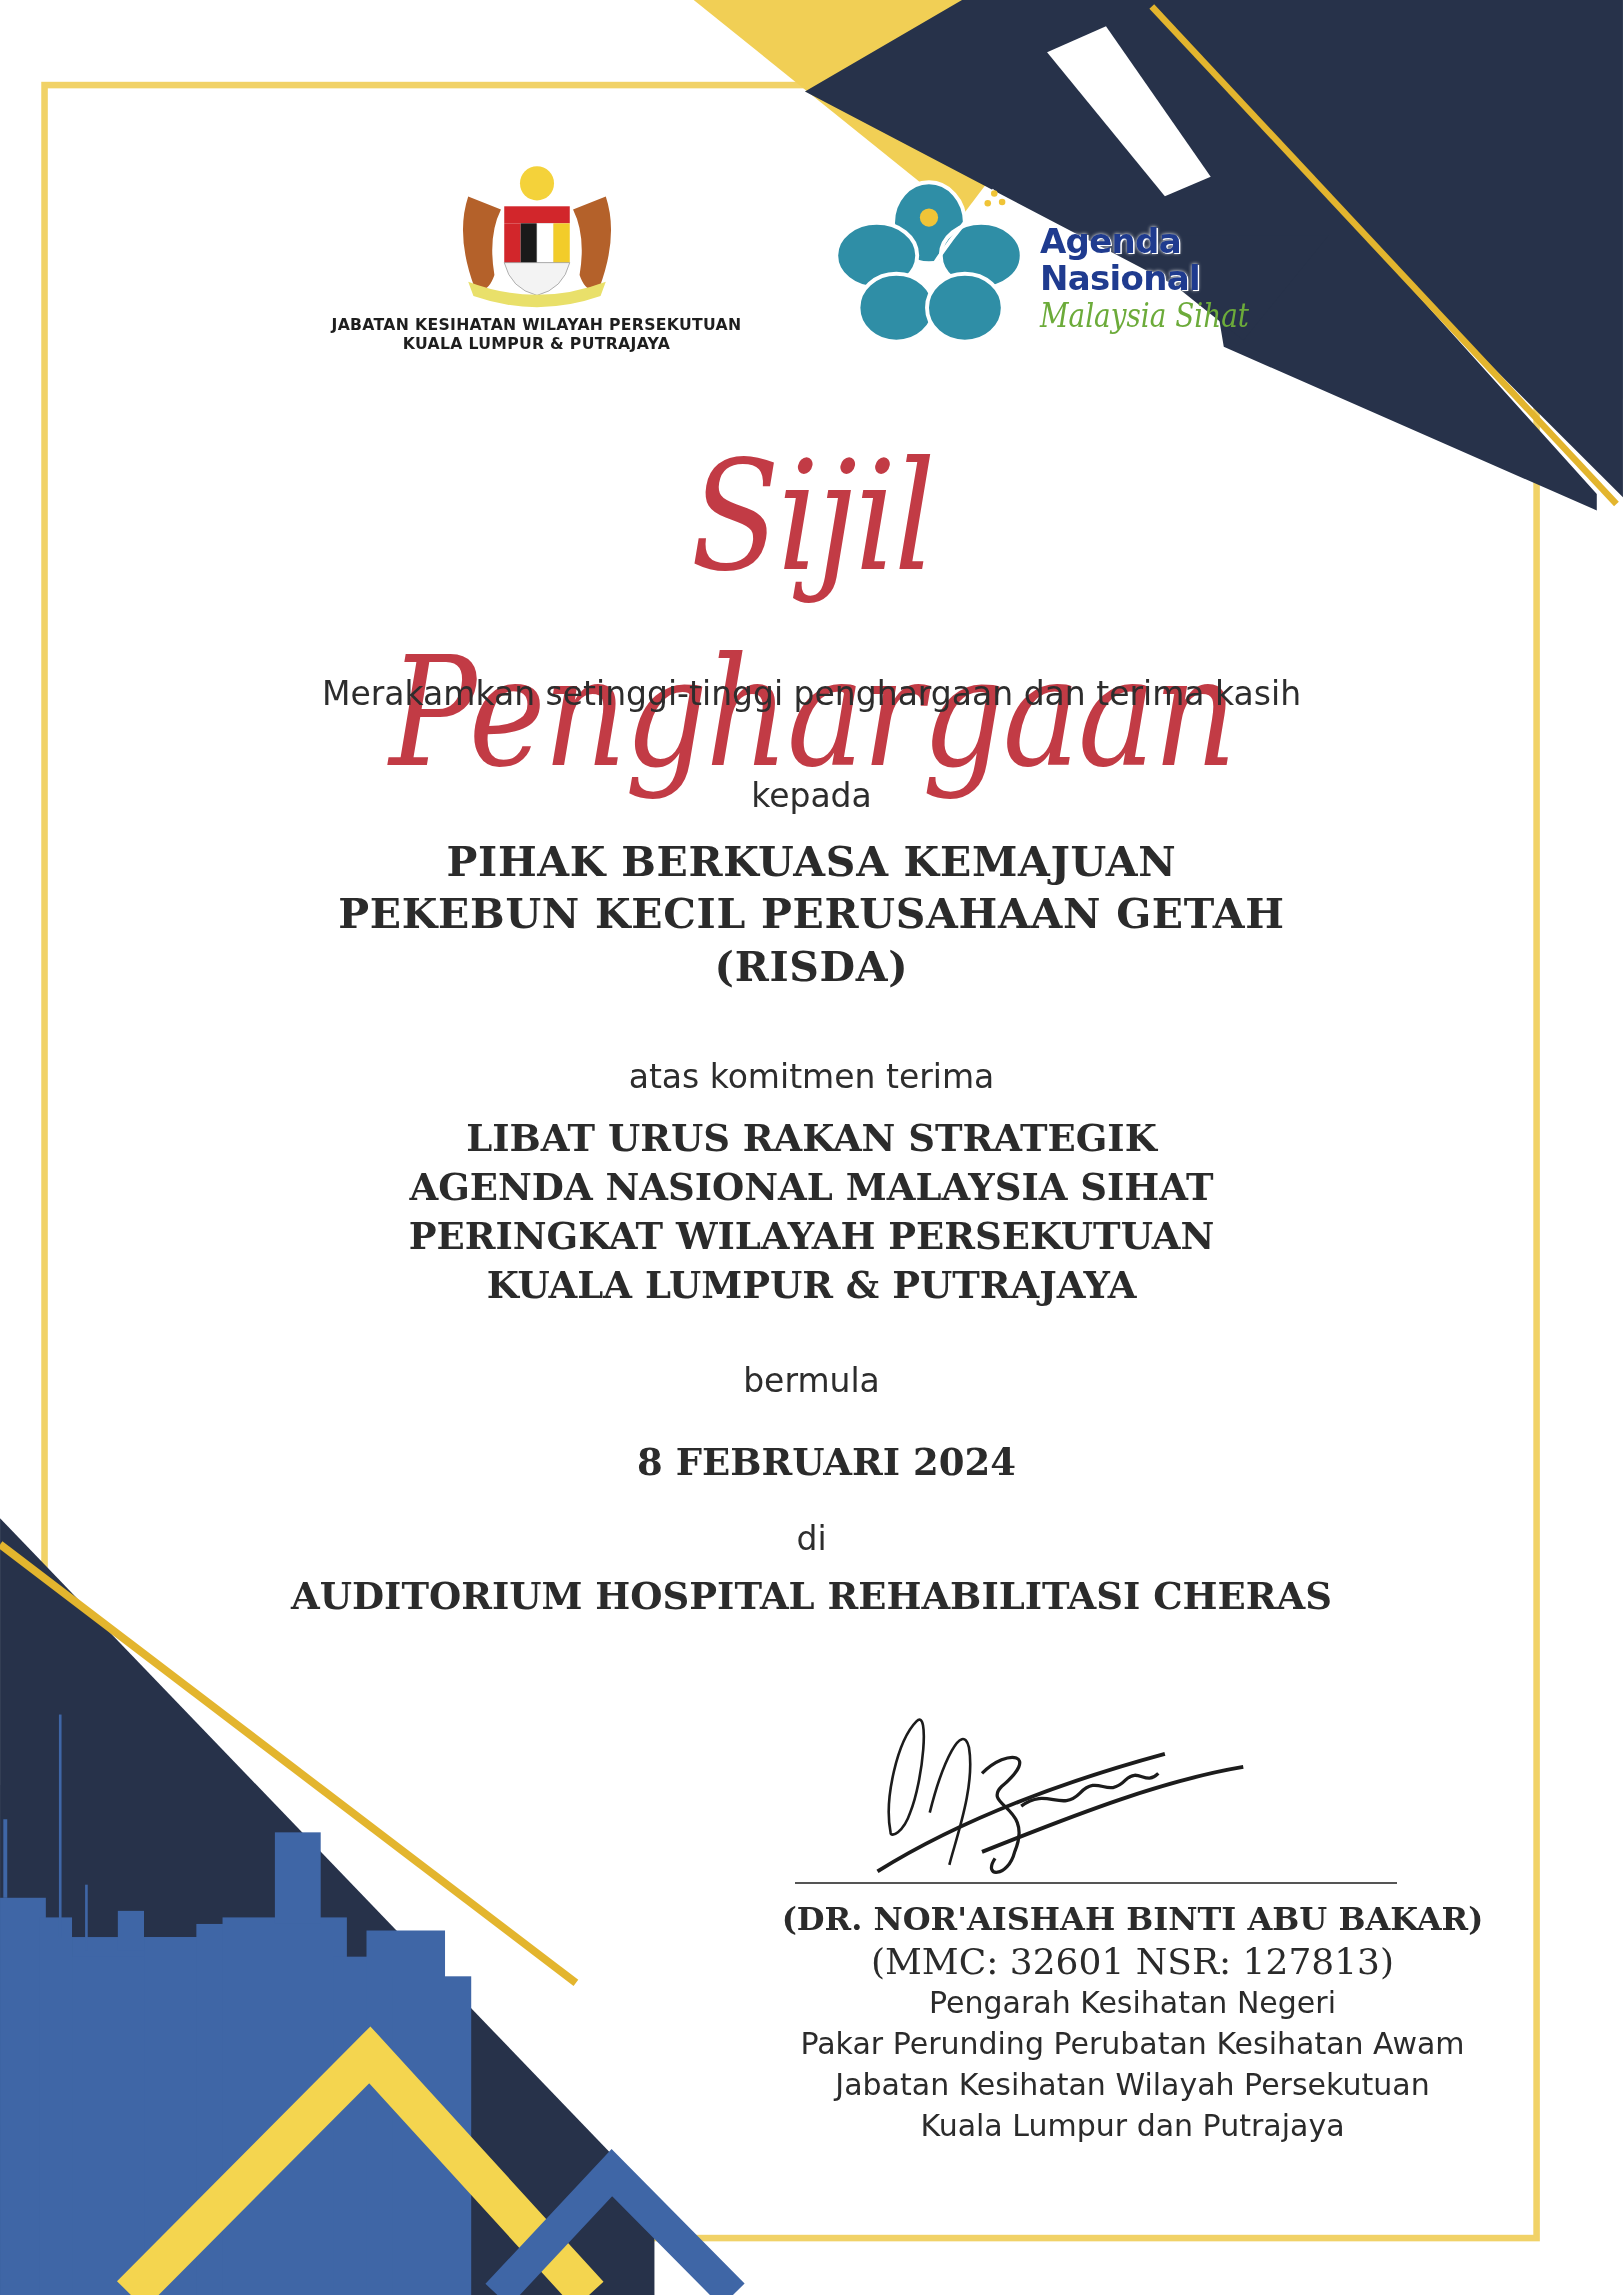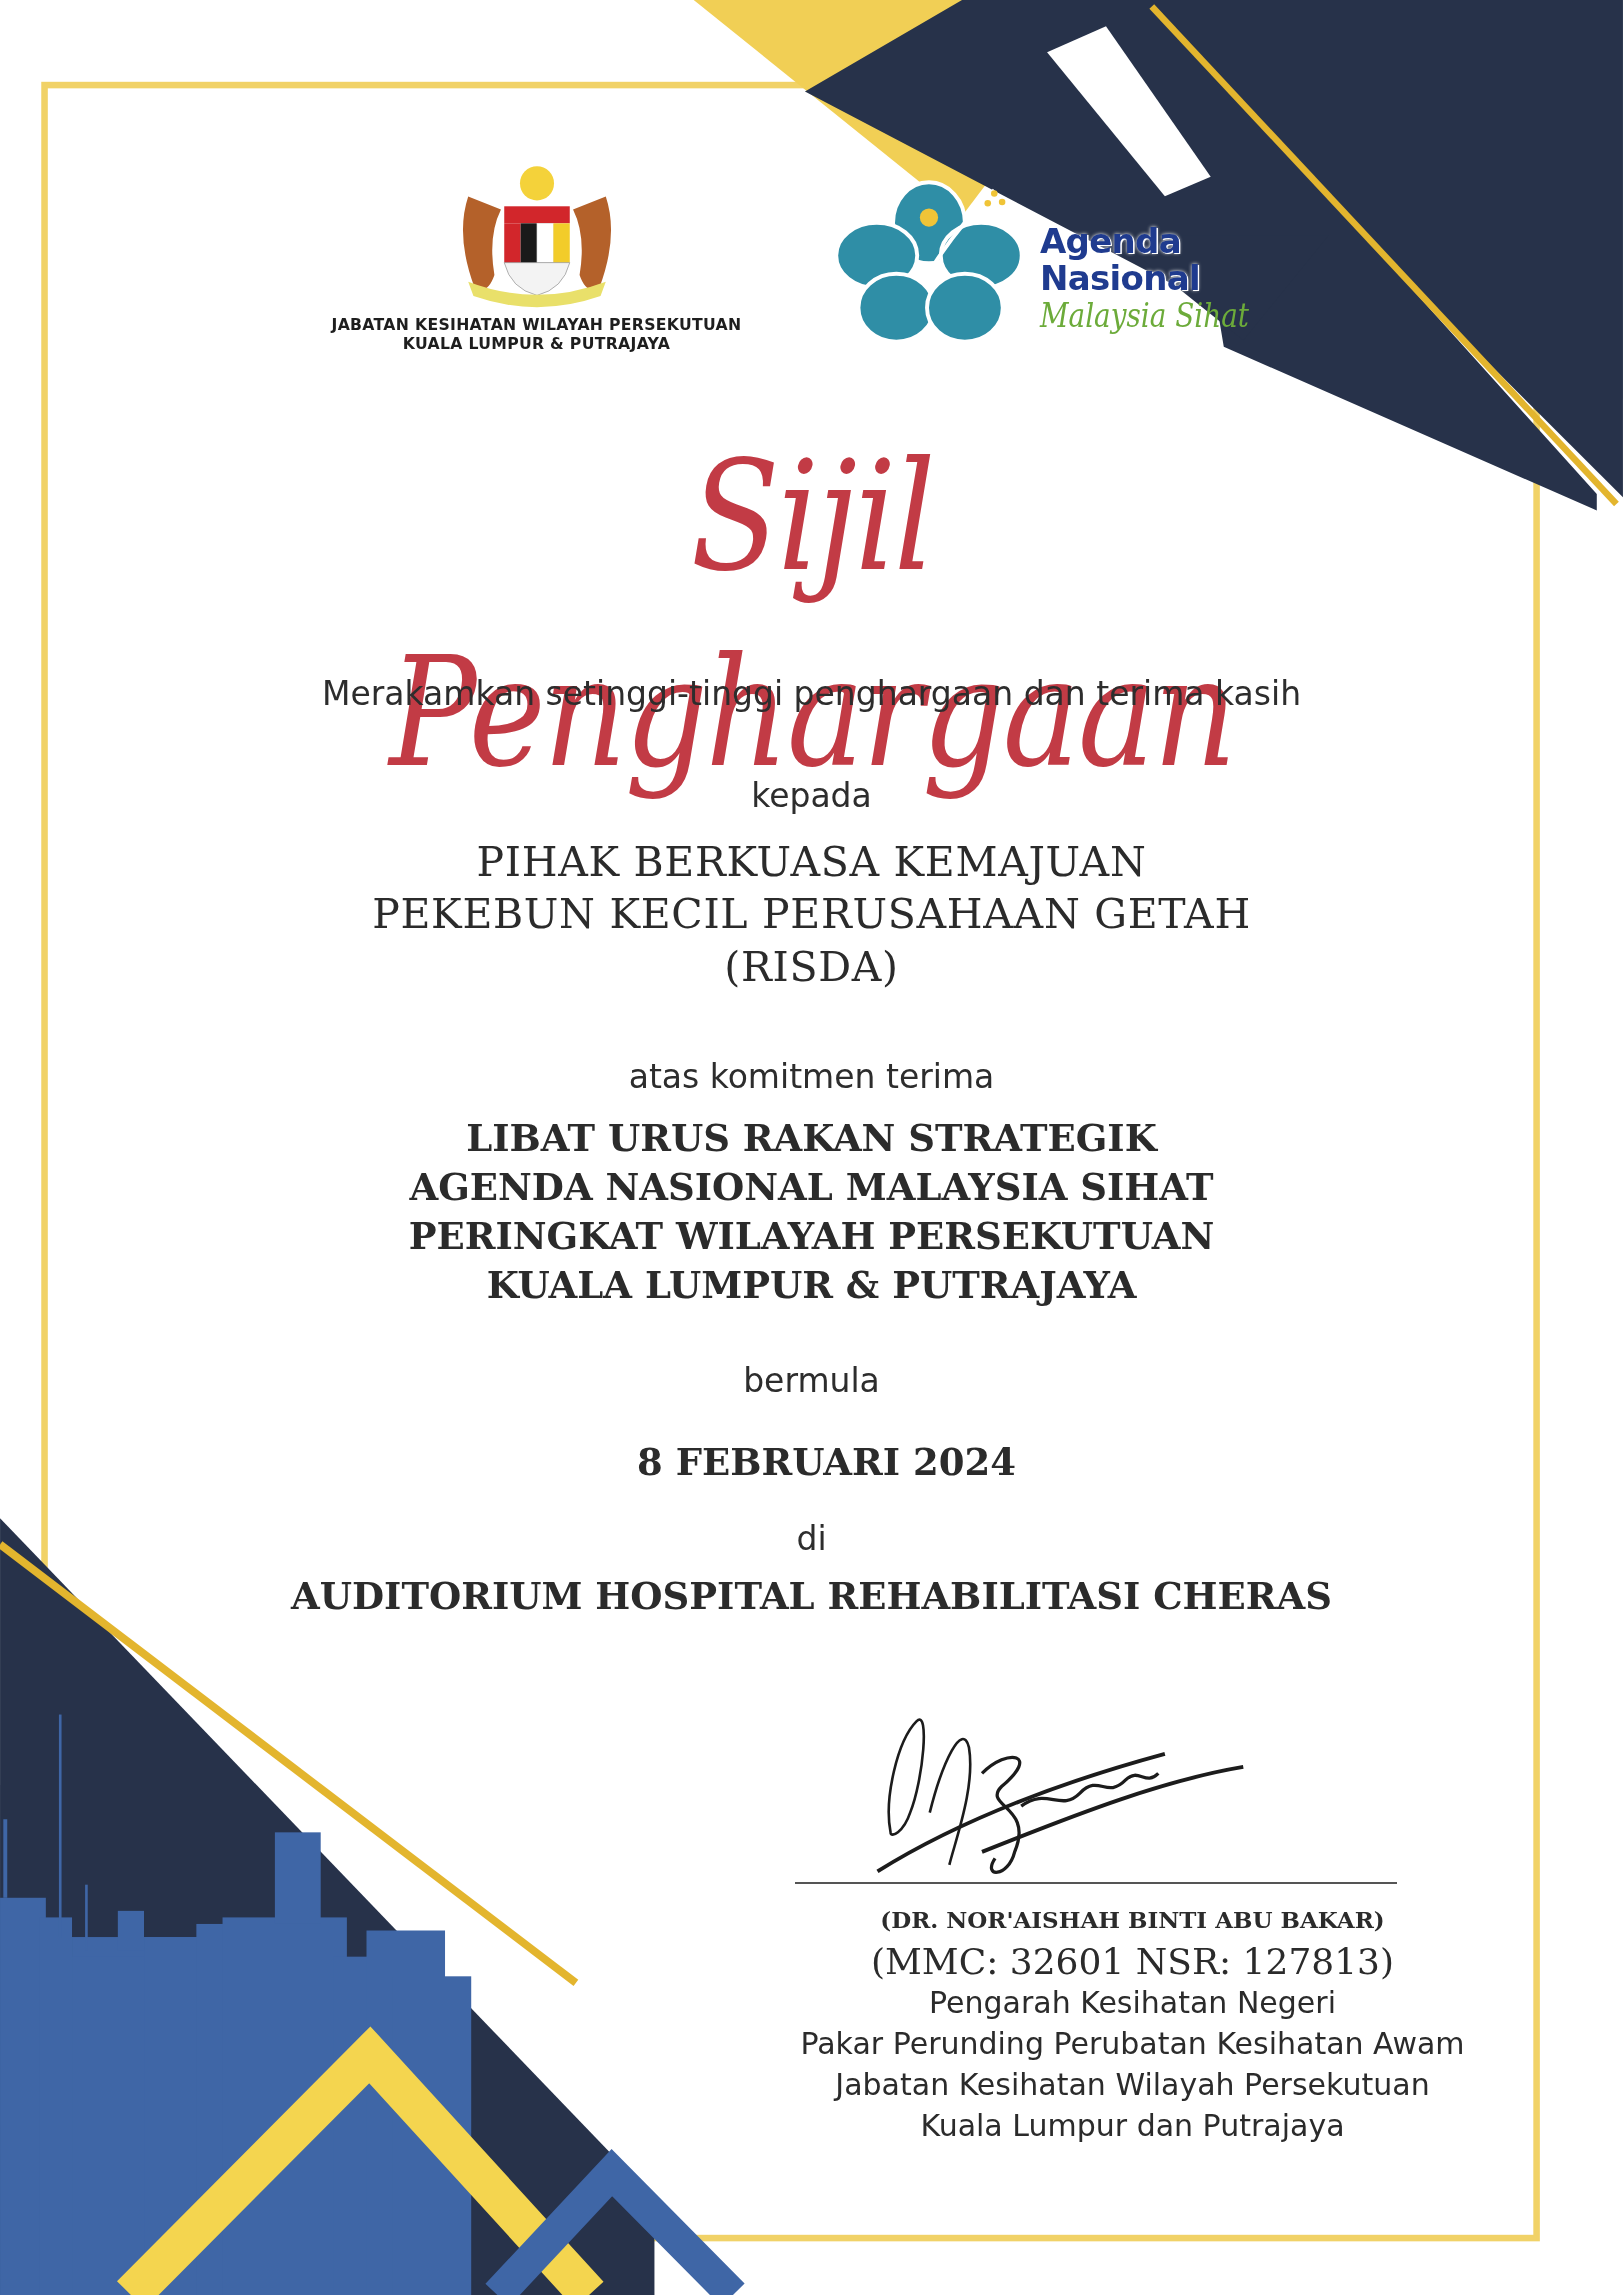--- a/index.html
+++ b/index.html
@@ -8,24 +8,24 @@
   .deco-svg { position: absolute; left: 0; top: 0; width: 1623px; height: 2295px; }
   .header-left { position: absolute; left: 288px; top: 157px; width: 497px; text-align: center; }
   .header-left .dept { font-family: "DejaVu Sans", sans-serif; font-weight: bold; font-size: 15.7px; letter-spacing: 0.3px; color: #1e1e1e; line-height: 19.6px; }
   .header-right { position: absolute; left: 831px; top: 177px; width: 497px; height: 170px; }
   .logo-text { position: absolute; left: 209px; top: 46px; }
   .logo-text .l1 { font-family: "DejaVu Sans", sans-serif; font-weight: bold; font-size: 34px; color: #1f3b8f; letter-spacing: -0.7px; line-height: 37px; text-shadow: 0 0 3.9px #fff, 1.3px 1.3px 0 #fff; }
   .logo-text .l2 { font-family: "DejaVu Serif", serif; font-style: italic; font-size: 34px; color: #6cab3a; line-height: 37px; transform: scaleX(0.82); transform-origin: left; }
   .title { position: absolute; left: 223px; top: 419px; width: 1178px; text-align: center; font-family: "DejaVu Serif", serif; font-style: italic; font-size: 151px; color: #c23b45; line-height: 196px; letter-spacing: -2.6px; transform: scaleX(0.86); }
   .line { position: absolute; left: 0; width: 1623px; text-align: center; }
   .lead { font-family: "DejaVu Sans", sans-serif; font-size: 33px; color: #2d2d2d; }
-  .bold-caps { font-family: "DejaVu Serif", serif; font-weight: normal; font-size: 41px; letter-spacing: 0.7px; color: #2b2b2b; }
+  .bold-caps { font-family: "DejaVu Serif", serif; font-weight: bold; font-size: 41px; letter-spacing: 0.7px; color: #2b2b2b; }
   .mid-caps { font-family: "DejaVu Serif", serif; font-weight: bold; font-size: 37px; color: #2b2b2b; }
   .sig-block { position: absolute; left: 707px; width: 851px; text-align: center; }
-  .sig-name { font-family: "DejaVu Serif", serif; font-weight: bold; font-size: 23px; }
+  .sig-name { font-family: "DejaVu Serif", serif; font-weight: bold; font-size: 32px; }
   .sig-sub { font-family: "DejaVu Serif", serif; font-size: 36px; }
   .sig-role { font-family: "DejaVu Sans", sans-serif; font-size: 30px; }
 </style>
 </head>
 <body>
 
 <svg class="deco-svg" viewBox="0 0 2480 3507" xmlns="http://www.w3.org/2000/svg">
 
   <g>
     <rect x="68" y="130" width="2280" height="3290" fill="none" stroke="#f1d267" stroke-width="10"></rect>

